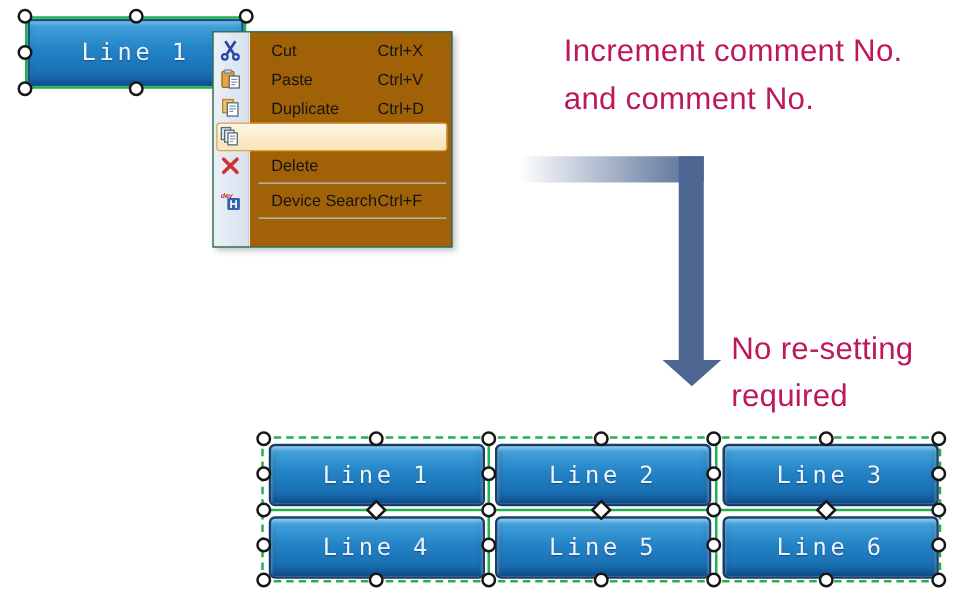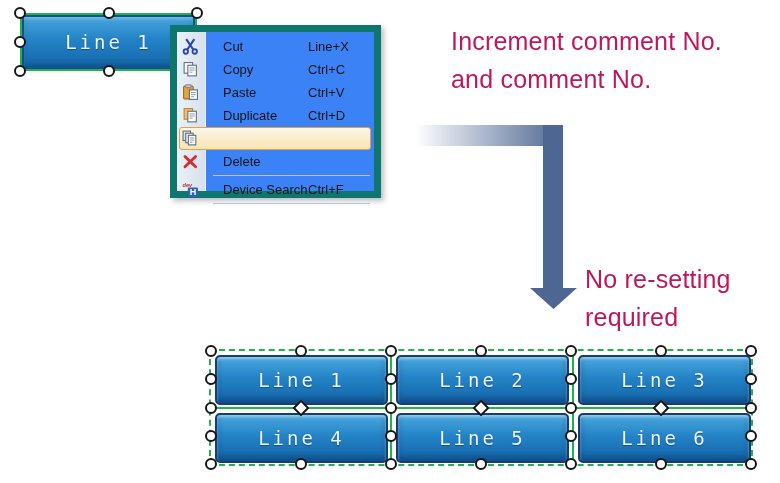--- a/index.html
+++ b/index.html
@@ -13,22 +13,22 @@
   .hmi-btn{position:absolute;border-radius:5px;
      background:linear-gradient(180deg,#4aa8de 0%,#2383c6 45%,#1465a8 100%);
      box-shadow:inset 0 2px 3px rgba(255,255,255,.45), inset 0 -4px 6px rgba(0,25,70,.35);
      display:flex;align-items:center;justify-content:center;cursor:pointer;}
   .hmi-label{font-family:"DejaVu Sans Mono",monospace;color:#eef4fa;font-size:19px;
      letter-spacing:3px;text-shadow:0 1px 1px rgba(0,40,90,.5);white-space:nowrap;}
   .single-btn{inset:0;border:2px solid #22b14c;box-shadow:inset 0 0 0 2px #15528c,
      inset 0 3px 4px rgba(255,255,255,.4), inset 0 -4px 6px rgba(0,25,70,.35);border-radius:4px;}
   .grid-btn{border:2px solid #173f6d;}
   
-  .menu{position:absolute;left:170px;top:25px;width:211px;height:173px;box-sizing:border-box;
-     background:#3b82f6;border:7px solid #0f766e;z-index:10;padding-top:3px;
+  .menu{position:absolute;left:170px;top:25px;width:192px;height:173px;box-sizing:border-box;
+     background:#a16207;border:1px solid #0f766e;z-index:10;padding-top:3px;
      box-shadow:3px 3px 5px rgba(90,95,110,.4);}
   .icon-strip{position:absolute;left:0;top:0;bottom:0;width:28px;
      background:linear-gradient(90deg,#eaf0f7,#d6e1ed);border-right:1px solid #e8eef5;}
   .mi{position:relative;height:23px;}
   .mico{position:absolute;left:5px;top:3px;width:17px;height:17px;}
   .mlabel{position:absolute;left:46px;top:4px;font-size:13px;color:#141414;white-space:nowrap;}
   .mshort{position:absolute;left:131px;top:4px;font-size:13px;color:#141414;white-space:nowrap;}
   .hlbox{position:absolute;left:2px;right:3px;top:0;bottom:0;border:1px solid #e2a04a;
      border-radius:3px;background:linear-gradient(180deg,#fdf6e4 0%,#f8e5b6 100%);}
   .mi>*{z-index:1;}
@@ -67,34 +67,23 @@
 
     <div class="mi">
       <span class="mico">
         <svg width="17" height="17" viewBox="0 0 16 16">
             <path d="M4 1 L10.4 10.6 M11.6 1 L5.2 10.6" stroke="#2847a8" stroke-width="2" fill="none"></path>
             <circle cx="3.6" cy="12.7" r="2.1" fill="none" stroke="#2847a8" stroke-width="1.7"></circle>
             <circle cx="12" cy="12.7" r="2.1" fill="none" stroke="#2847a8" stroke-width="1.7"></circle>
           </svg>
       </span>
       <span class="mlabel">Cut</span>
-      <span class="mshort">Line+X</span>
-    </div>
-
-    <div class="mi">
-      <span class="mico">
-        <svg width="17" height="17" viewBox="0 0 16 16">
-            <rect x="2" y="1.5" width="8" height="10" fill="#fff" stroke="#5a6b7d"></rect>
-            <rect x="5.5" y="4" width="8" height="10" fill="#fff" stroke="#5a6b7d"></rect>
-            <path d="M7 6.5h5M7 8.5h5M7 10.5h3" stroke="#8795a5" stroke-width="0.9"></path>
-          </svg>
-      </span>
-      <span class="mlabel">Copy</span>
-      <span class="mshort">Ctrl+C</span>
-    </div>
+      <span class="mshort">Ctrl+X</span>
+    </div>
+
 
     <div class="mi">
       <span class="mico">
         <svg width="17" height="17" viewBox="0 0 16 16">
             <rect x="1.5" y="2" width="9" height="12" rx="1" fill="#e8a33d" stroke="#9a6a1f"></rect>
             <rect x="3.5" y="0.8" width="5" height="2.6" rx="0.6" fill="#cfcfcf" stroke="#8a8a8a"></rect>
             <rect x="7" y="5.5" width="7.5" height="9" fill="#fff" stroke="#5a6b7d"></rect>
             <path d="M8.5 8h4.5M8.5 10h4.5M8.5 12h3" stroke="#8795a5" stroke-width="0.9"></path>
           </svg>
       </span>

